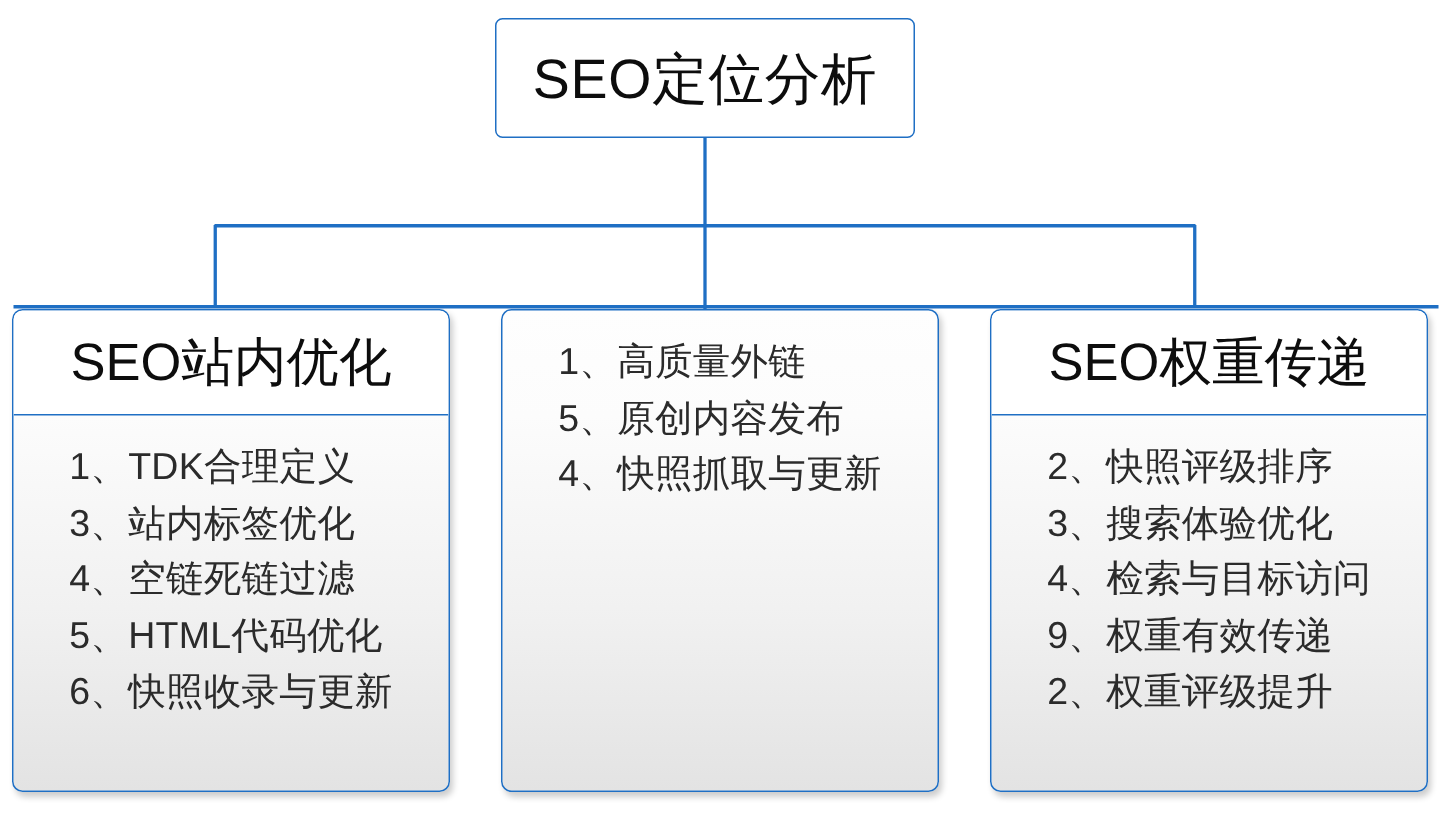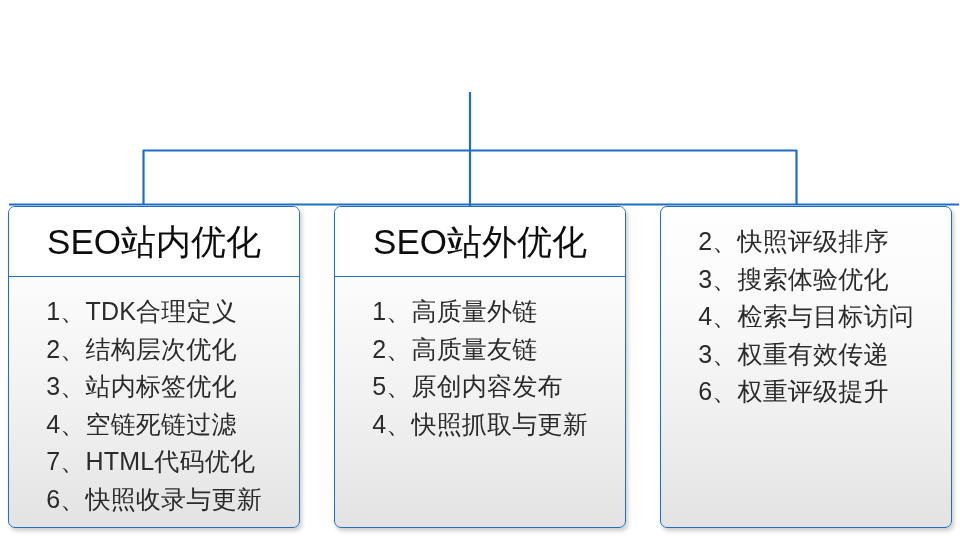--- a/index.html
+++ b/index.html
@@ -125,56 +125,57 @@
 
     <path d="M 143.5 150 L 143.5 204.5" fill="none" stroke="#1f6fc4" stroke-width="2.2"></path>
 
     <path d="M 796.5 150 L 796.5 204.5" fill="none" stroke="#1f6fc4" stroke-width="2.2"></path>
 
     <path d="M 9 204.5 L 959 204.5" fill="none" stroke="#1f6fc4" stroke-width="2.2"></path>
 
     <path d="M 470 150 L 470 206" fill="none" stroke="#1f6fc4" stroke-width="2.2"></path>
   </svg>
 
+  <div id="root-box">
+    <span class="root-title">SEO定位分析</span>
+  </div>
 
   <div class="panel" id="panel-0">
     <div class="panel-header">
       <span class="panel-title">SEO站内优化</span>
     </div>
     <div class="panel-body">
       <ul class="panel-list">
         <li>1、TDK合理定义</li>
-        <li>2、结构层次优化</li>
         <li>3、站内标签优化</li>
         <li>4、空链死链过滤</li>
-        <li>7、HTML代码优化</li>
+        <li>5、HTML代码优化</li>
         <li>6、快照收录与更新</li>
       </ul>
     </div>
   </div>
 
   <div class="panel" id="panel-1">
-    <div class="panel-header">
-      <span class="panel-title">SEO站外优化</span>
-    </div>
     <div class="panel-body">
       <ul class="panel-list">
         <li>1、高质量外链</li>
-        <li>2、高质量友链</li>
         <li>5、原创内容发布</li>
         <li>4、快照抓取与更新</li>
       </ul>
     </div>
   </div>
 
   <div class="panel" id="panel-2">
+    <div class="panel-header">
+      <span class="panel-title">SEO权重传递</span>
+    </div>
     <div class="panel-body">
       <ul class="panel-list">
         <li>2、快照评级排序</li>
         <li>3、搜索体验优化</li>
         <li>4、检索与目标访问</li>
-        <li>3、权重有效传递</li>
-        <li>6、权重评级提升</li>
+        <li>9、权重有效传递</li>
+        <li>2、权重评级提升</li>
       </ul>
     </div>
   </div>
 
 </div>
 
 </body></html>

